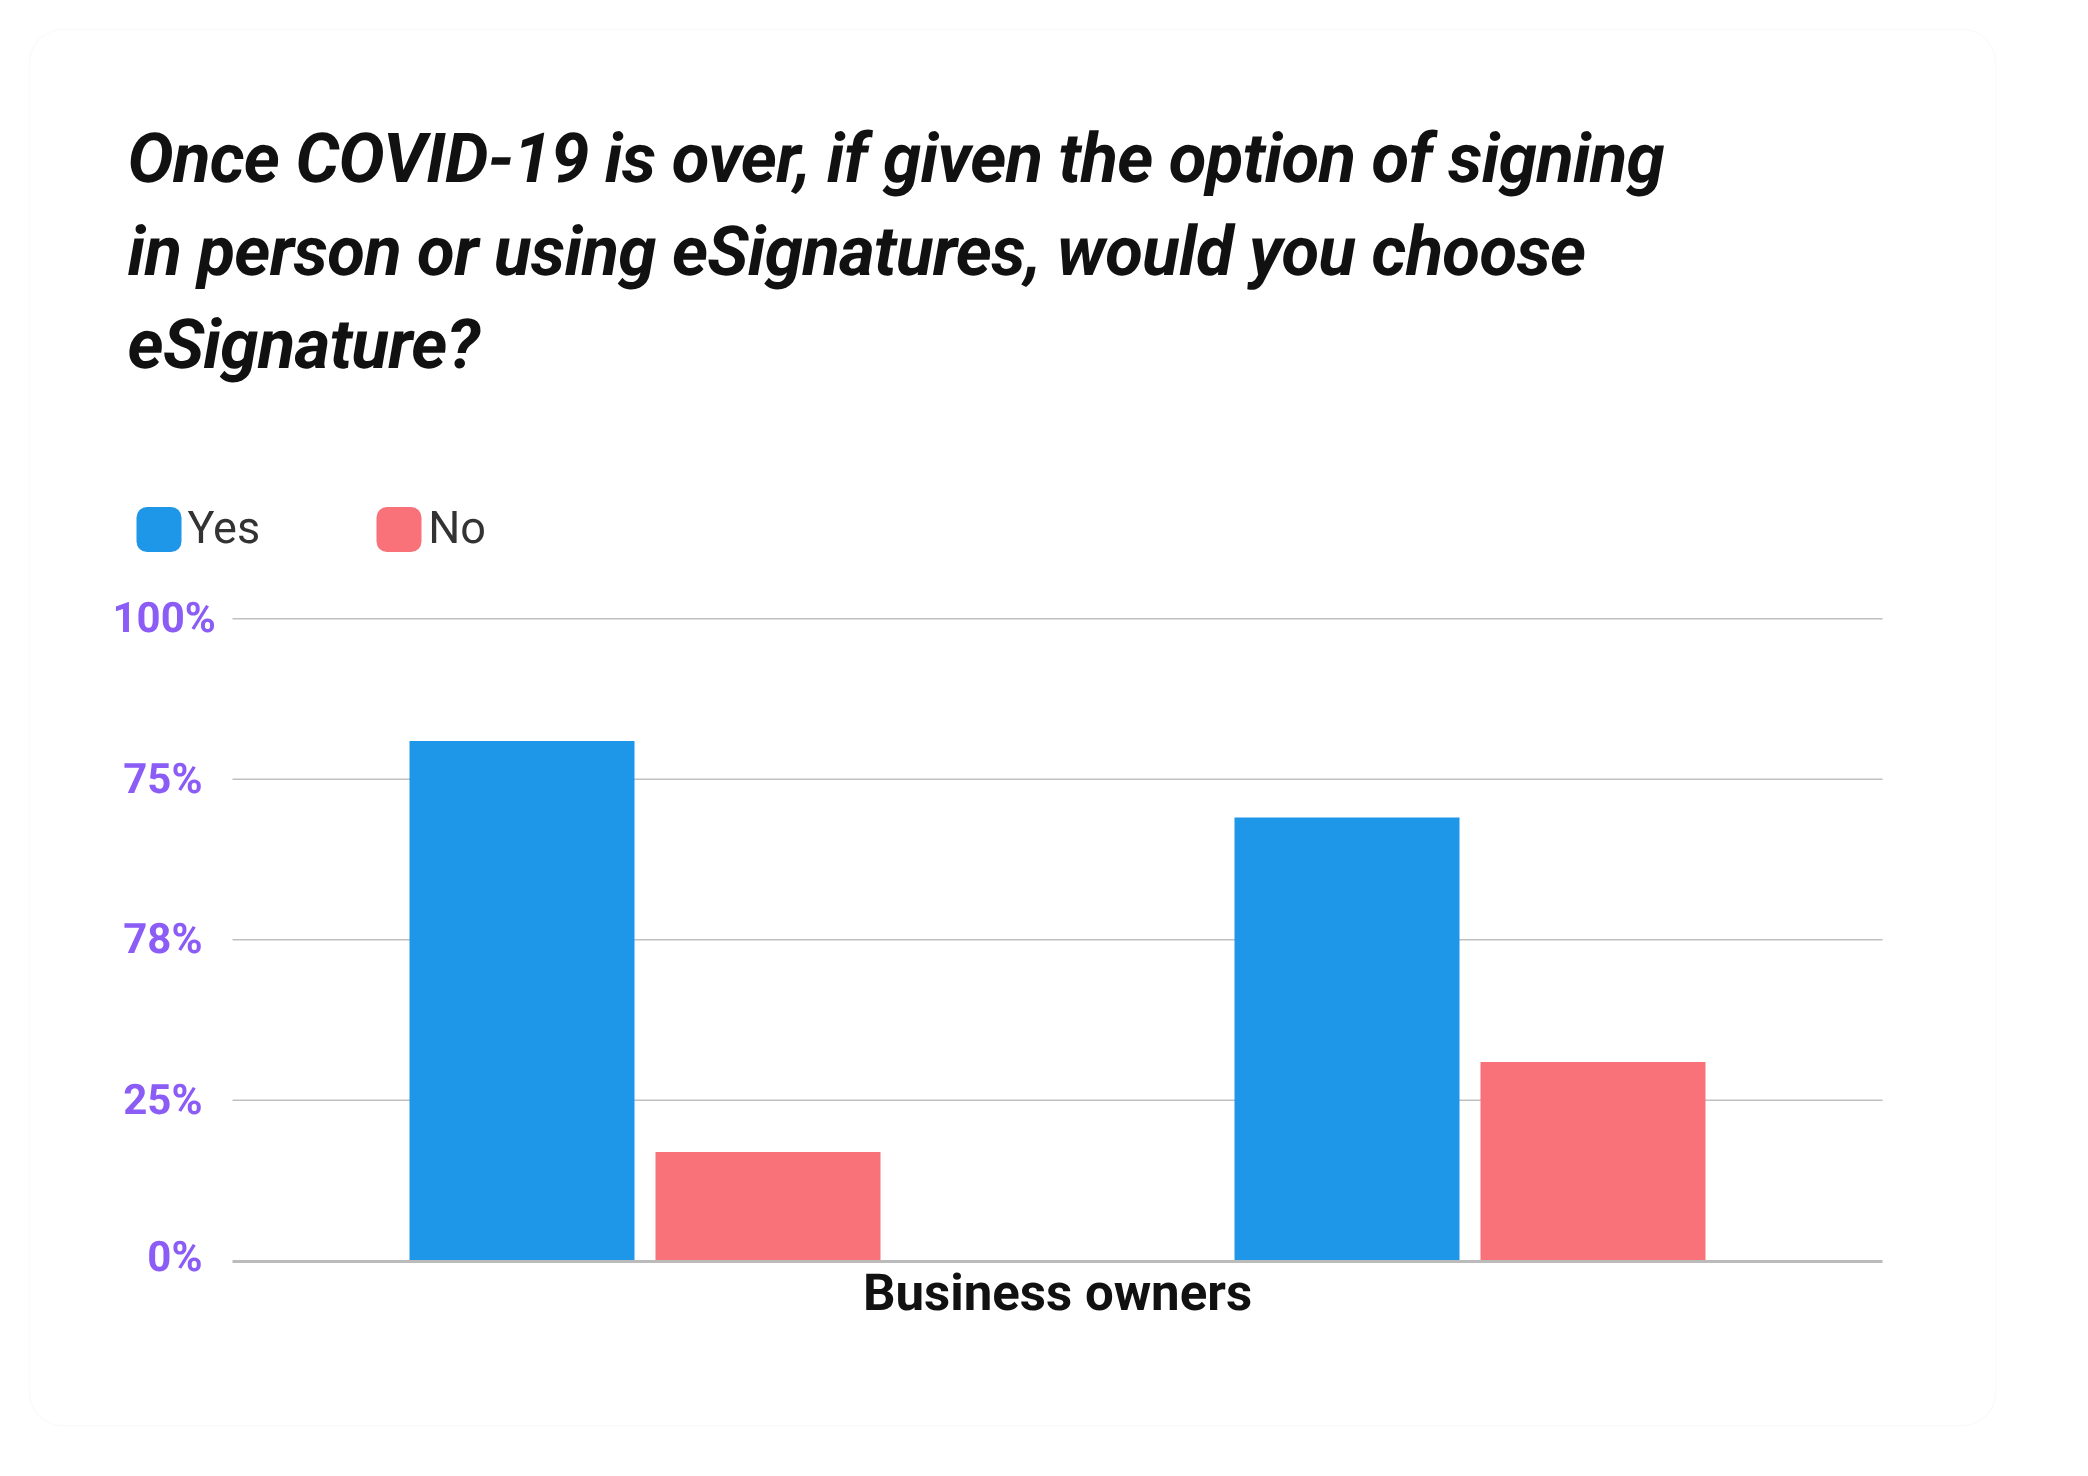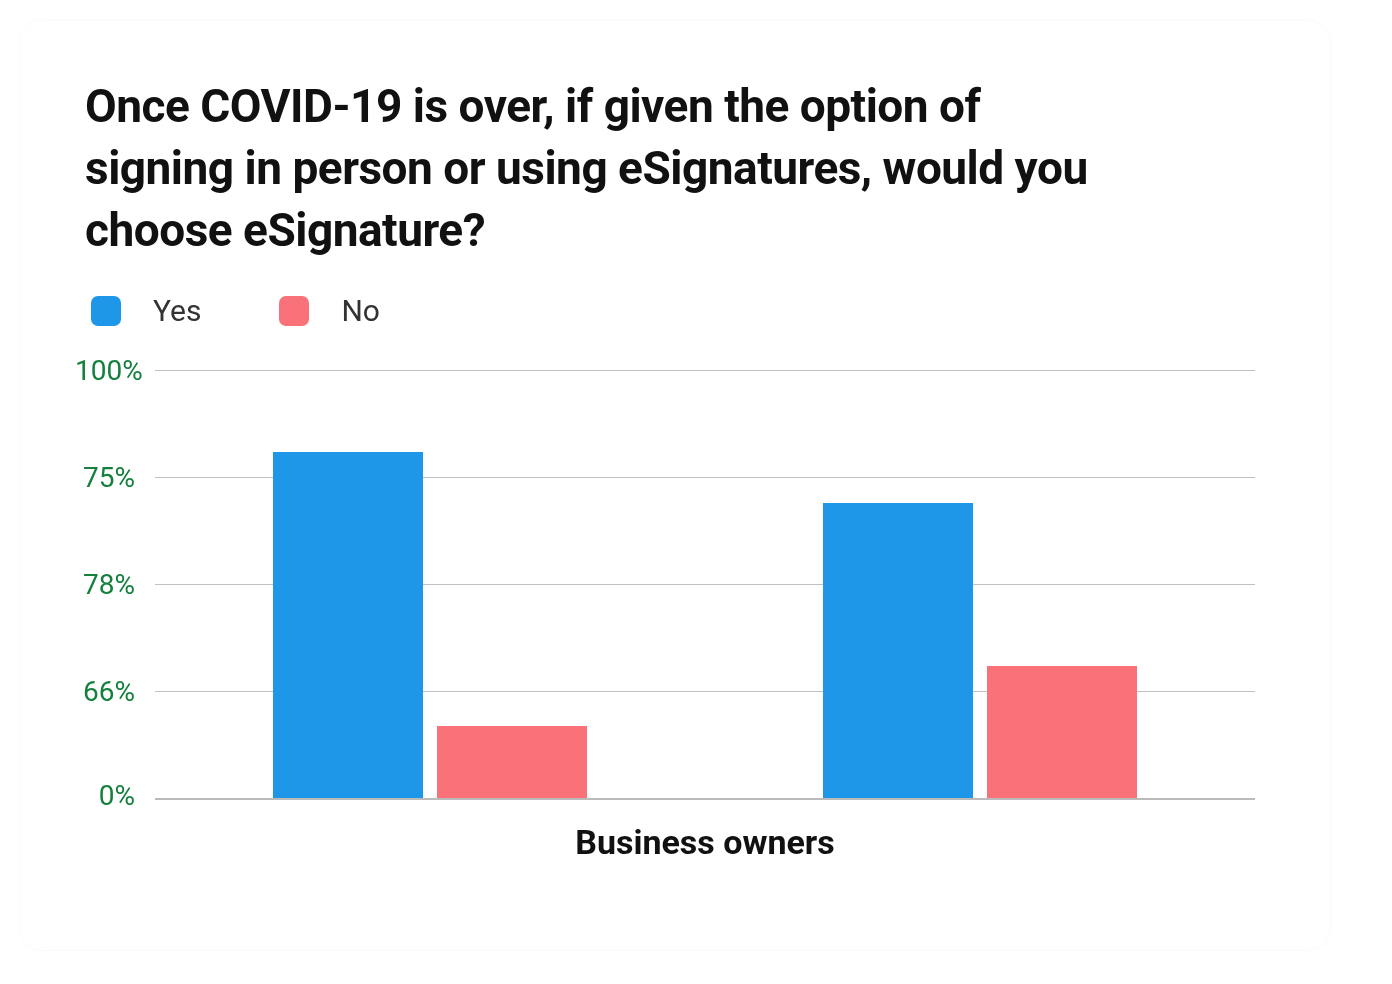--- a/index.html
+++ b/index.html
@@ -22,32 +22,34 @@
     padding: 55px 55px 55px 65px;
   }
   .title {
     font-size: 46px;
     font-weight: 700;
     color: #111111;
     line-height: 1.35;
     max-width: 1050px;
     margin-bottom: 32px;
     letter-spacing: -0.5px;
+    font-style: italic;
   }
   .legend {
     display: flex;
     gap: 78px;
     align-items: center;
     margin-bottom: 42px;
     margin-left: 6px;
   }
   .legend-item {
     display: flex;
     align-items: center;
-    gap: 32px;
+    gap: 4px;
+    margin-top: 42px;
   }
   .swatch {
     width: 30px;
     height: 30px;
     border-radius: 7px;
   }
   .legend-label {
     font-size: 30px;
     color: #333333;
     font-weight: 400;
@@ -62,22 +64,22 @@
     left: -70px;
     top: 0;
     height: 100%;
     width: 70px;
   }
   .y-tick {
     position: absolute;
     right: 10px;
     transform: translateY(-50%);
     font-size: 28px;
-    color: #15803d;
-    font-weight: 400;
+    color: #8b5cf6;
+    font-weight: 700;
     text-align: right;
     width: 100%;
     padding-right: 10px;
   }
   .plot {
     position: relative;
     width: 100%;
     height: 430px;
     border-bottom: 2px solid #bbbbbb;
   }
@@ -99,21 +101,20 @@
     justify-content: center;
     gap: 14px;
     position: relative;
   }
   .bar {
     width: 150px;
     border-radius: 0;
   }
   .x-labels {
     display: flex;
-    margin-top: 22px;
     align-items: flex-end;
   }
   .x-label {
     flex: 1;
     text-align: center;
     font-size: 34px;
     font-weight: 700;
     color: #111111;
   }
 </style>
@@ -132,21 +133,21 @@
     <div class="legend-item">
       <span class="swatch" style="background:#f97279"></span>
       <span class="legend-label">No</span>
     </div>
   </div>
 
   <div class="chart-wrap">
     <div class="plot">
       <div class="y-axis">
         <span class="y-tick" style="bottom:-14px; top:auto; transform:none;">0%</span>
-        <span class="y-tick" style="top:75%;">66%</span>
+        <span class="y-tick" style="top:75%;">25%</span>
         <span class="y-tick" style="top:50%;">78%</span>
         <span class="y-tick" style="top:25%;">75%</span>
         <span class="y-tick" style="top:0%;">100%</span>
       </div>
 
       <div class="gridline" style="top:0%;"></div>
       <div class="gridline" style="top:25%;"></div>
       <div class="gridline" style="top:50%;"></div>
       <div class="gridline" style="top:75%;"></div>
 

